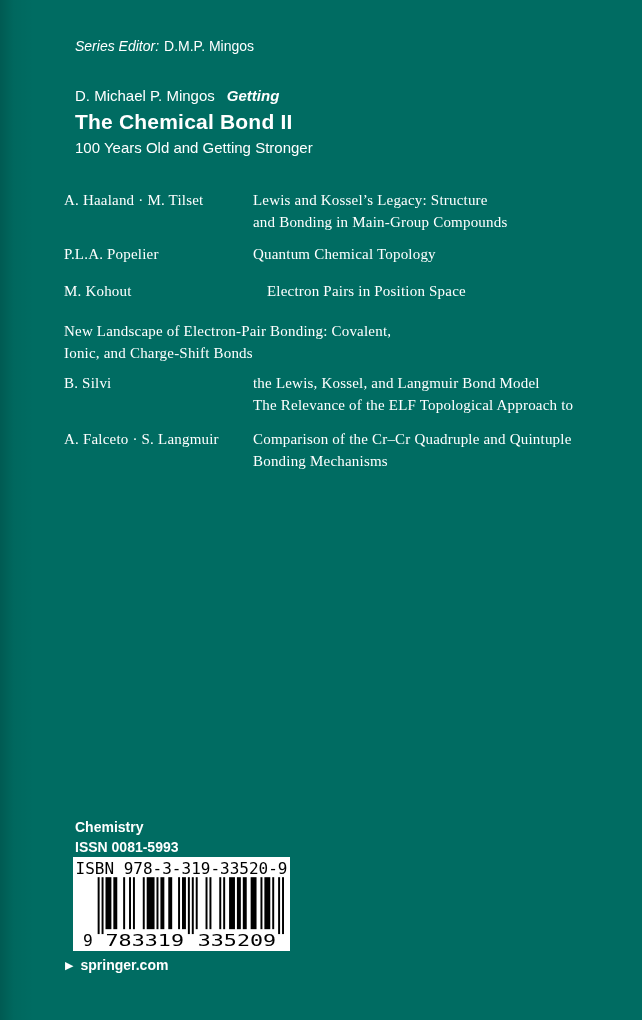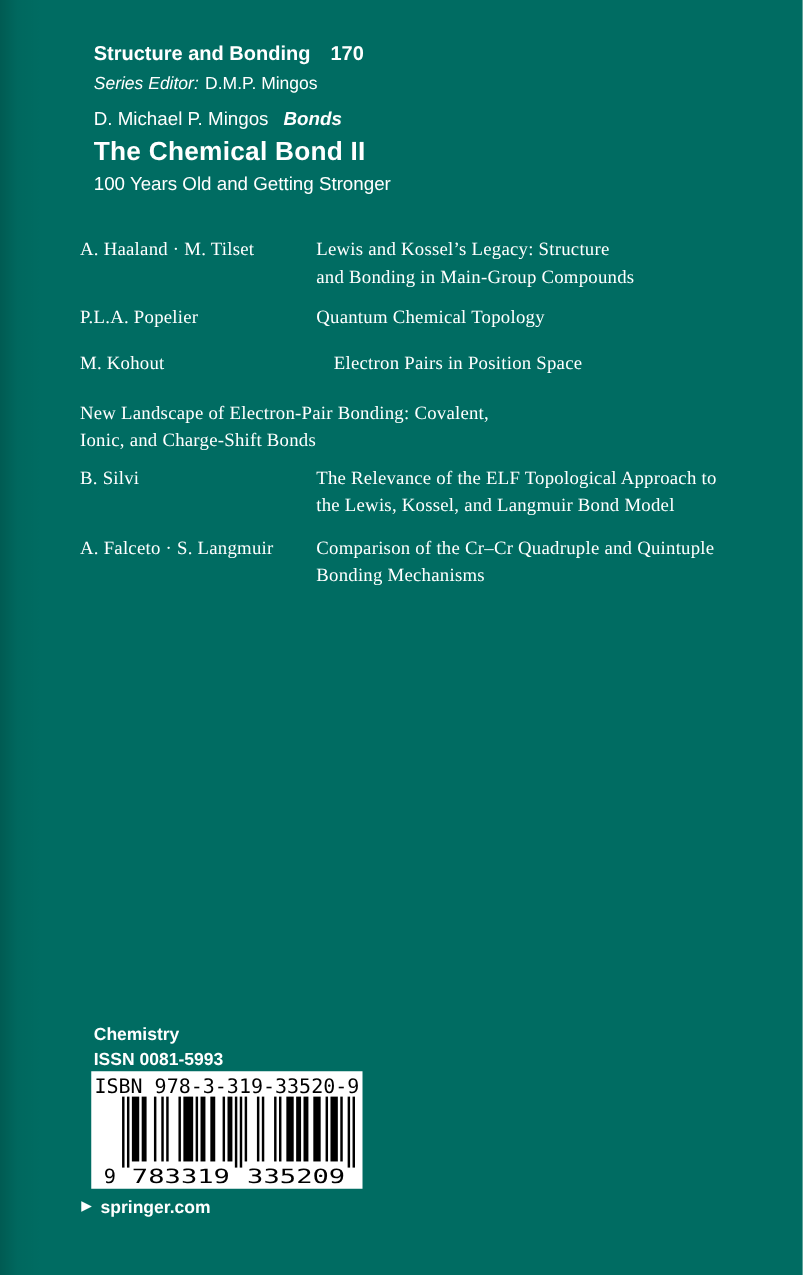--- a/index.html
+++ b/index.html
@@ -46,31 +46,28 @@
   .springer-line{position:absolute;left:65px;top:956px;display:flex;align-items:center;color:#fff;}
   .springer-arrow{font-size:11px;line-height:16px;margin-right:7px;}
   .springer-label{font-size:14px;font-weight:bold;line-height:18px;}
 </style>
 </head>
 <body>
 
 <div class="cover" style="background: rgb(0, 108, 98);">
 
   <div class="series-block">
-    <div class="series-line1">
-      <span>Structure and Bonding</span><span class="series-volume">170</span>
-    </div>
     <div class="series-line2">
       <span class="series-ed-label">Series Editor:</span><span>D.M.P. Mingos</span>
     </div>
   </div>
 
   <div class="title-block">
     <div class="editor-line">
-      <span>D. Michael P. Mingos</span><span class="editor-label">Bonds</span>
+      <span>D. Michael P. Mingos</span><span class="editor-label">Getting</span>
     </div>
     <div class="book-title">The Chemical Bond II</div>
     <div class="book-subtitle">100 Years Old and Getting Stronger</div>
   </div>
 
   <div class="toc">
       <div class="toc-row">
         <div class="toc-authors">
           <div class="toc-line">A. Haaland · M. Tilset</div>
         </div>
@@ -99,22 +96,22 @@
         <div class="toc-title">
           <div class="toc-line">New Landscape of Electron-Pair Bonding: Covalent,</div>
           <div class="toc-line">Ionic, and Charge-Shift Bonds</div>
         </div>
       </div>
       <div class="toc-row">
         <div class="toc-authors">
           <div class="toc-line">B. Silvi</div>
         </div>
         <div class="toc-title">
+          <div class="toc-line">the Lewis, Kossel, and Langmuir Bond Model</div>
           <div class="toc-line">The Relevance of the ELF Topological Approach to</div>
-          <div class="toc-line">the Lewis, Kossel, and Langmuir Bond Model</div>
         </div>
       </div>
       <div class="toc-row">
         <div class="toc-authors">
           <div class="toc-line">A. Falceto · S. Langmuir</div>
         </div>
         <div class="toc-title">
           <div class="toc-line">Comparison of the Cr–Cr Quadruple and Quintuple</div>
           <div class="toc-line">Bonding Mechanisms</div>
         </div>

